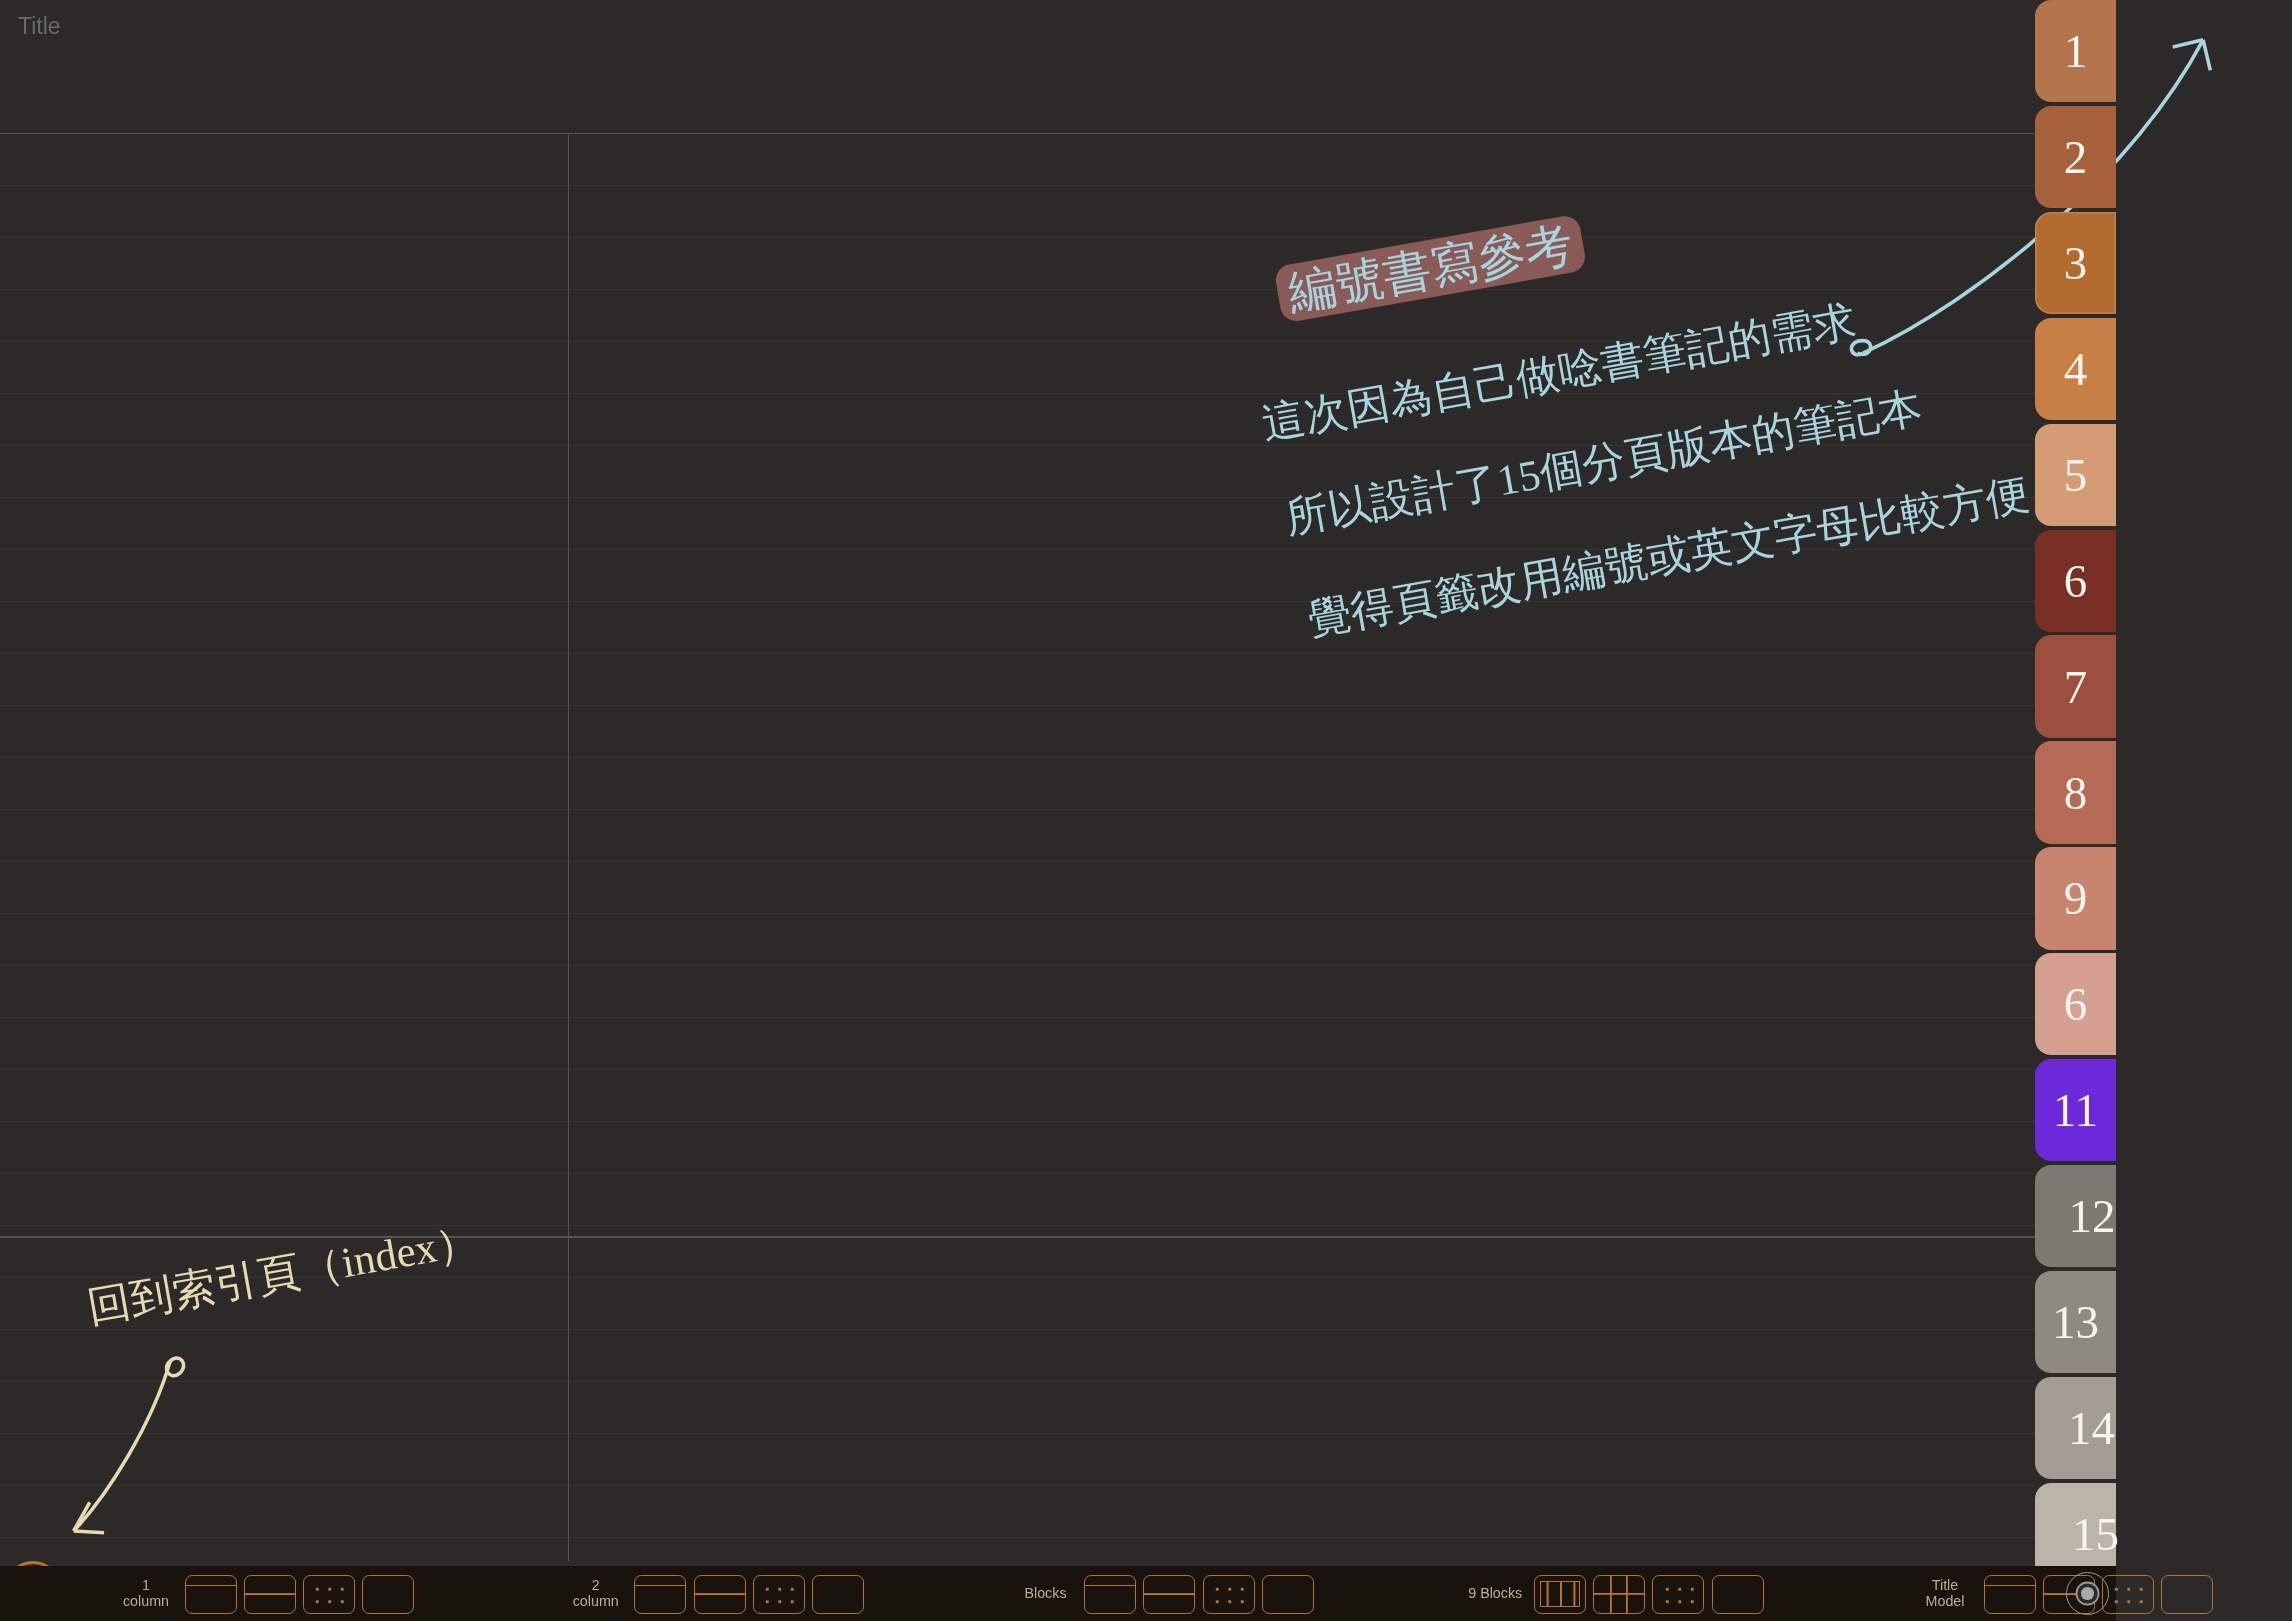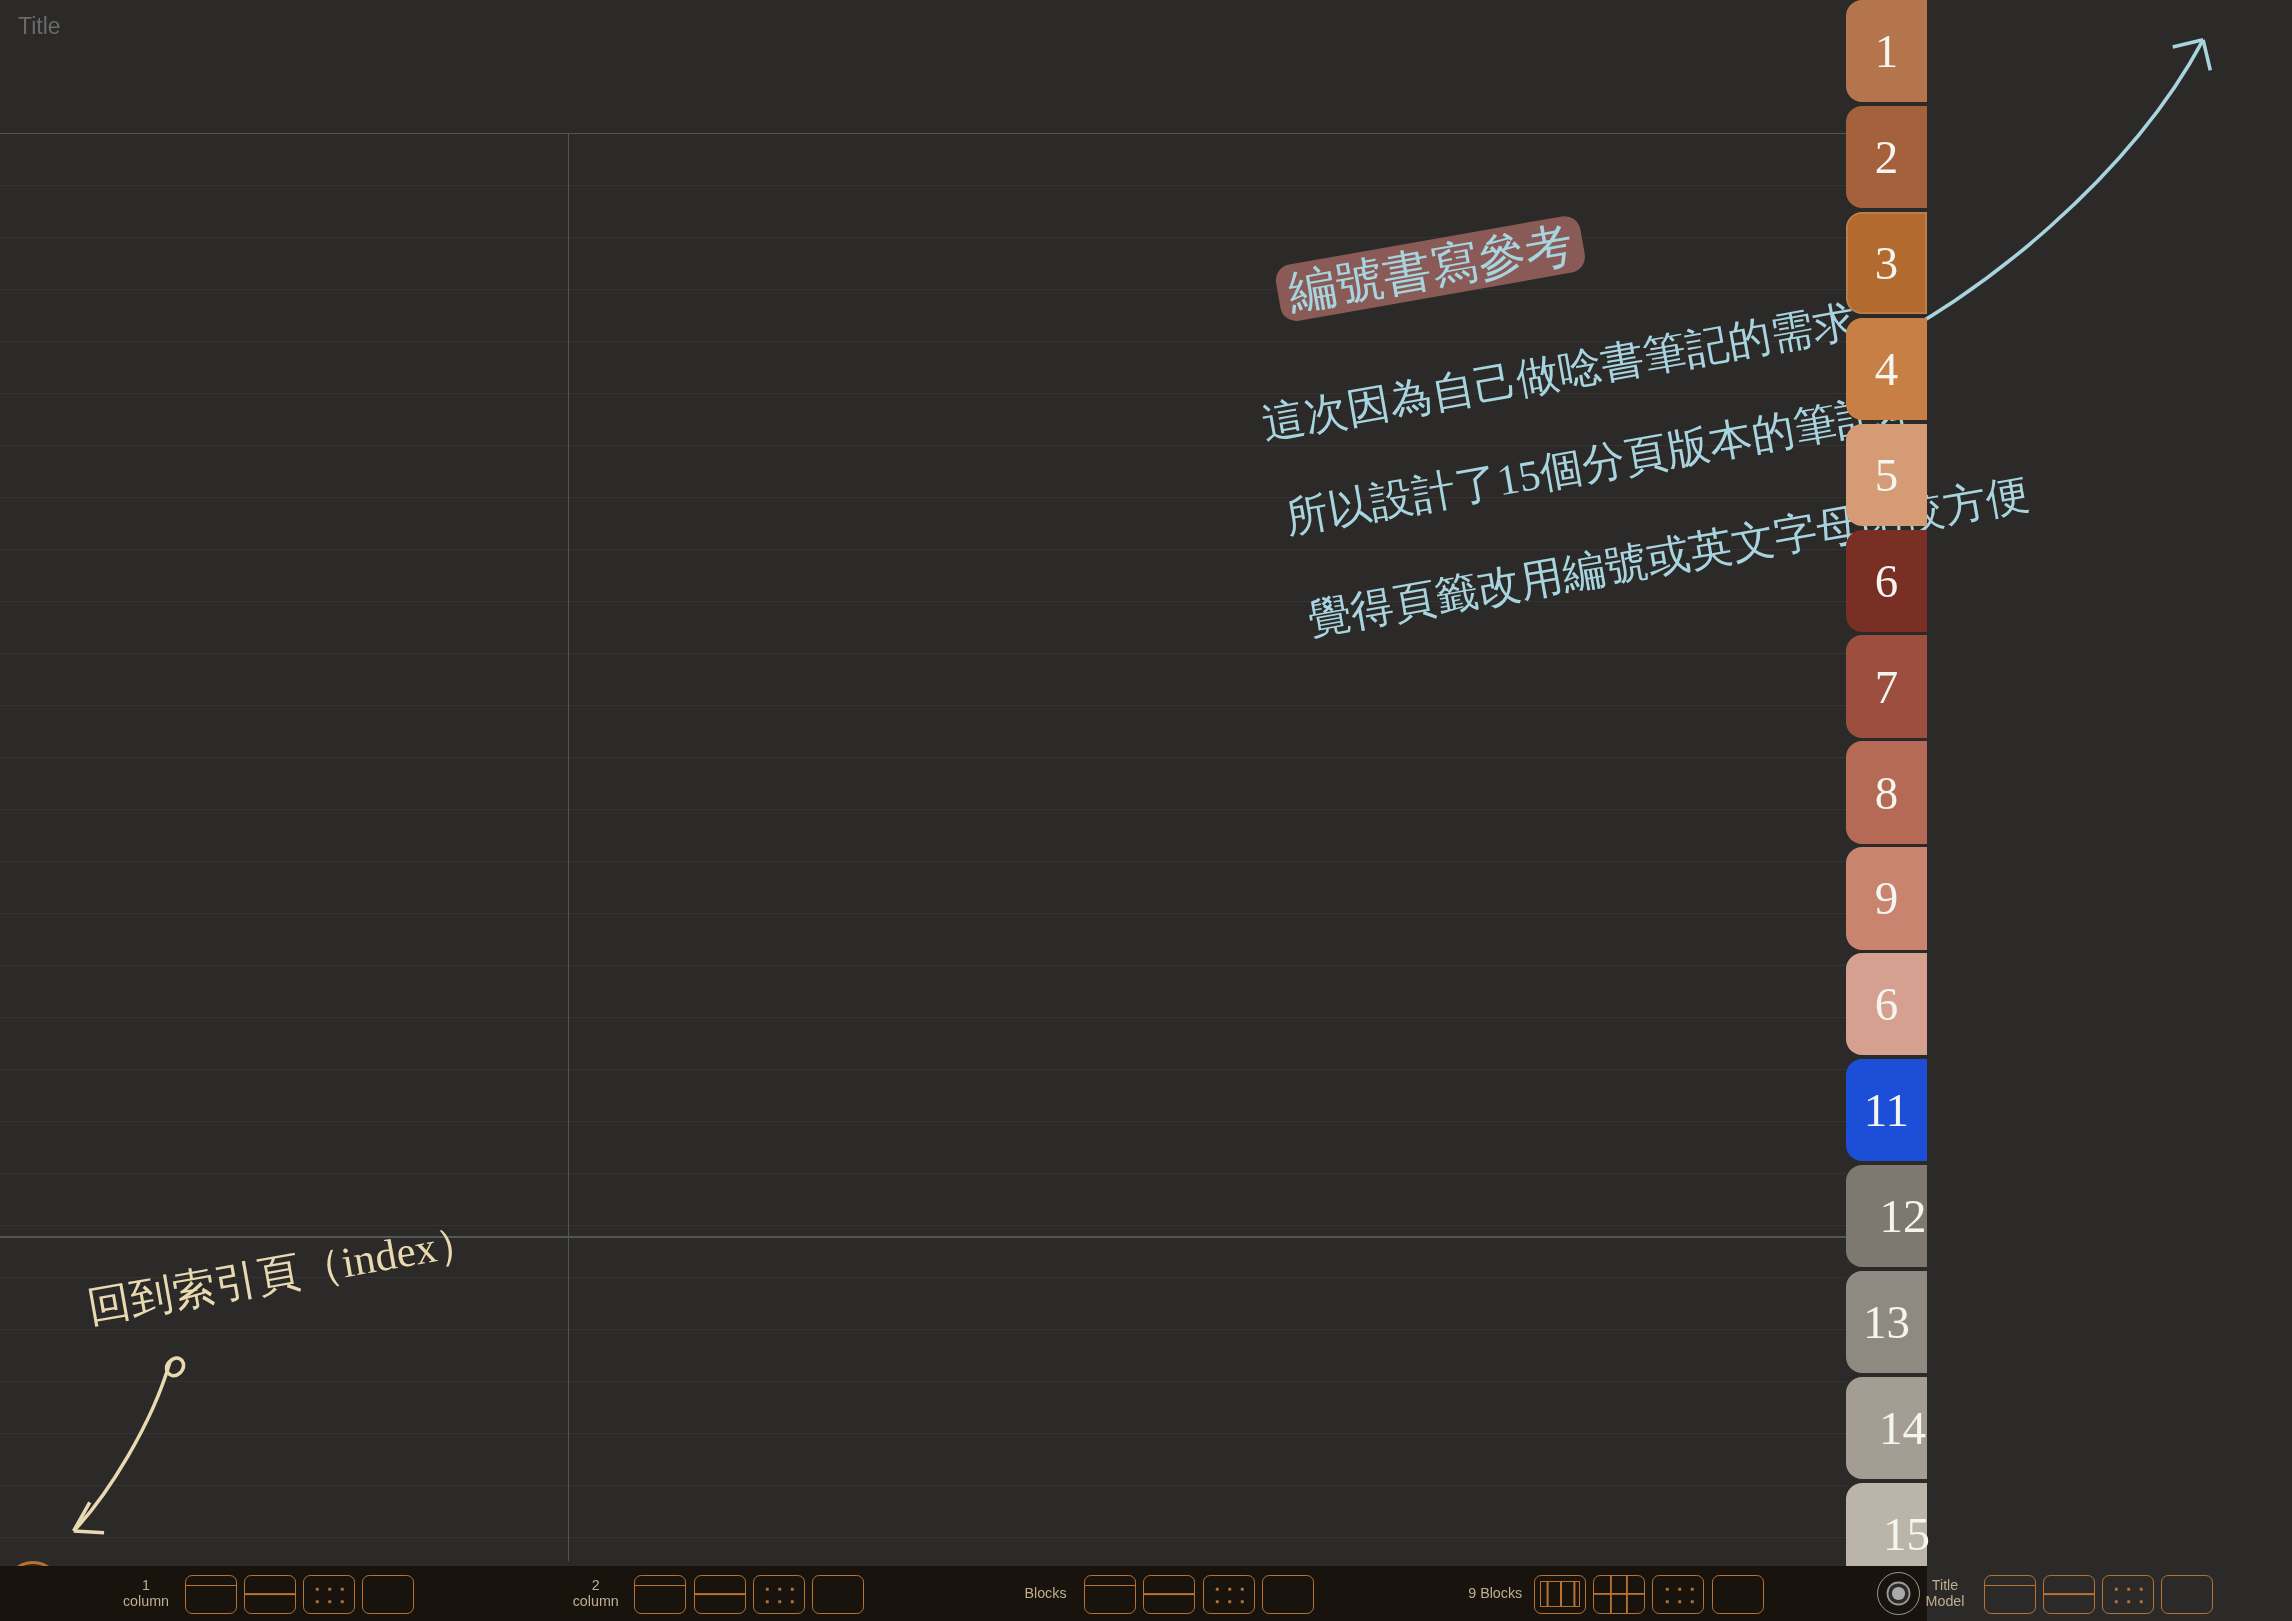--- a/index.html
+++ b/index.html
@@ -1,17 +1,17 @@
 <!DOCTYPE html>
 <html style="font-size:14.3px"><head>
 <meta charset="utf-8">
 <style>
   * { margin:0; padding:0; box-sizing:border-box; }
   html,body { width:100%; height:100%; background:#2b2a28; color:#888; font-family:"Helvetica Neue",Arial,sans-serif; overflow:hidden; }
-  .app { position:relative; width:1927px; height:1622px; background:#2b2a28; transform-origin:top left; }
+  .app { position:relative; width:2116px; height:1622px; background:#2b2a28; transform-origin:top left; }
   
   @media (max-width:2293px){ .app{ transform:scale(calc(100vw/2560)); } }
 
   
   .title-strip { position:absolute; left:0; top:0; right:81px; height:134px; border-bottom:0.9px solid #555; }
   .title-strip input { background:transparent; border:none; outline:none; color:#888; font-size:23px; padding:12.5px 18px; width:358px; }
   .title-strip input::placeholder{ color:#6a6a6a; }
 
   
   .sheet { position:absolute; left:0; top:134px; right:81px; bottom:61px; background:#2b2a28;
@@ -96,21 +96,21 @@
       <div class="tab" style="background: rgb(180, 117, 76);">1</div>
       <div class="tab" style="background: rgb(165, 97, 59);">2</div>
       <div class="tab active" style="background: rgb(178, 106, 46);">3</div>
       <div class="tab" style="background: rgb(199, 127, 69);">4</div>
       <div class="tab" style="background: rgb(212, 155, 116);">5</div>
       <div class="tab" style="background: rgb(122, 47, 36);">6</div>
       <div class="tab" style="background: rgb(156, 79, 63);">7</div>
       <div class="tab" style="background: rgb(180, 106, 85);">8</div>
       <div class="tab" style="background: rgb(200, 132, 111);">9</div>
       <div class="tab" style="background: rgb(214, 160, 144);">6</div>
-      <div class="tab" style="background: #1d4ed8;">11</div>
+      <div class="tab" style="background: #6d28d9;">11</div>
       <div class="tab" style="background: rgb(125, 120, 112); padding-left: 33px;">12</div>
       <div class="tab" style="background: rgb(143, 138, 129); text-align: right;">13</div>
       <div class="tab" style="background: rgb(163, 157, 147); padding-left: 32px;">14</div>
       <div class="tab" style="background: rgb(186, 180, 169); padding-left: 40px;">15</div>
     </div>
 
   <div class="menu-btn">
       <span></span>
     </div>
 

